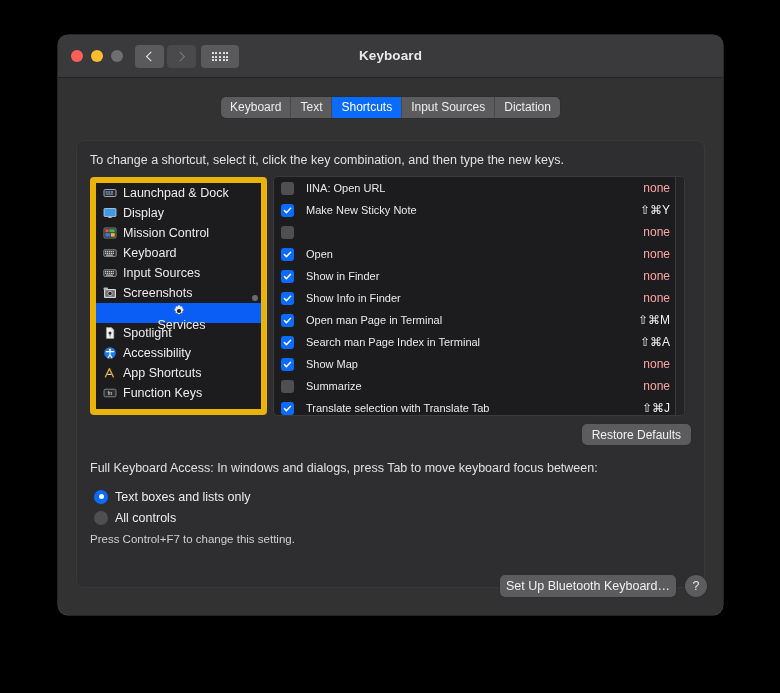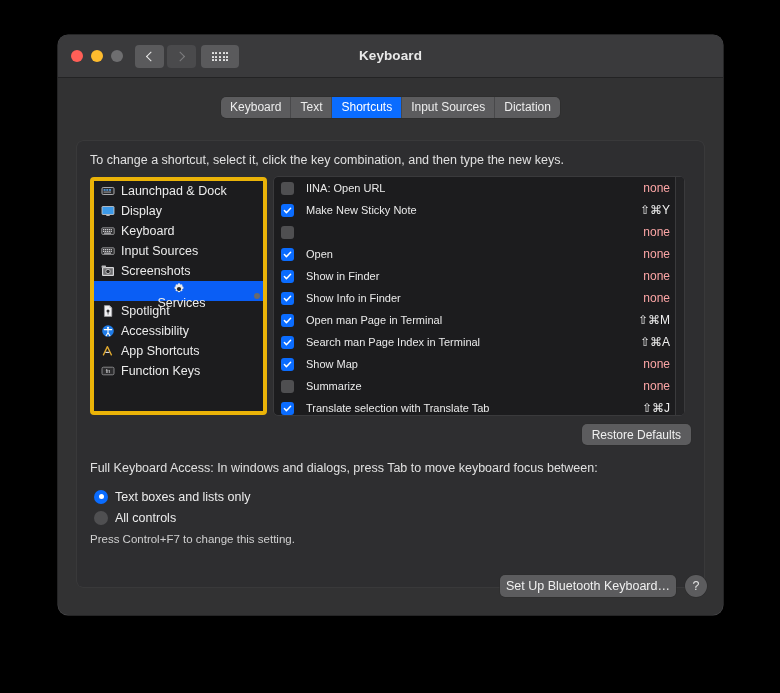--- a/index.html
+++ b/index.html
@@ -108,21 +108,21 @@
     color: #e0e0e0; font-size: 12.5px;
   }
 
   
   .lists { position: absolute; left: 13px; top: 36px; display: flex; gap: 7px; }
 
   .sidebar {
     width: 177px; height: 238px;
     background: #1c1c1e;
     border-radius: 4px;
-    border: 4px solid #eab308;
+    border: 6px solid #eab308;
     position: relative;
     overflow: hidden;
   }
   .srow {
     height: 20px;
     display: flex; align-items: center;
     padding-left: 6px;
     color: #ececec; font-size: 12.5px;
   }
   .srow.sel { background: #0a5ef5; flex-direction: column; }
@@ -297,20 +297,32 @@
         <div class="srow">
           <span class="sicon">
             <svg width="14" height="14" viewBox="0 0 14 14">
               <rect x="1" y="2.5" width="12" height="8" rx="0.8" fill="#3d9ae8" stroke="#cfcfd1" stroke-width="0.8"></rect>
               <rect x="5.3" y="10.6" width="3.4" height="1.4" fill="#b5b5b7"></rect>
             </svg>
           </span>
           <span>Display</span>
         </div>
 
+        <div class="srow">
+          <span class="sicon">
+            <svg width="14" height="14" viewBox="0 0 14 14">
+              <rect x="1" y="2" width="12" height="10" rx="1" fill="#19191b" stroke="#9b9b9d" stroke-width="0.8"></rect>
+              <rect x="2.2" y="3.2" width="3.6" height="3.3" fill="#e8533c"></rect>
+              <rect x="6.3" y="3.2" width="5.5" height="3.3" fill="#46b25a"></rect>
+              <rect x="2.2" y="7.1" width="5" height="3.6" fill="#2f7fd8"></rect>
+              <rect x="7.7" y="7.1" width="4.1" height="3.6" fill="#e8b93c"></rect>
+            </svg>
+          </span>
+          <span>Mission Control</span>
+        </div>
 
         <div class="srow">
           <span class="sicon">
             <svg width="14" height="14" viewBox="0 0 14 14">
               <rect x="0.8" y="3.8" width="12.4" height="6.6" rx="1" fill="#2f2f31" stroke="#a9a9ab" stroke-width="0.8"></rect>
               <g fill="#c8c8ca">
                 <rect x="2" y="5" width="1.3" height="1.2"></rect>
                   <rect x="3.9" y="5" width="1.3" height="1.2"></rect>
                 <rect x="5.8" y="5" width="1.3" height="1.2"></rect>
                   <rect x="7.7" y="5" width="1.3" height="1.2"></rect>

